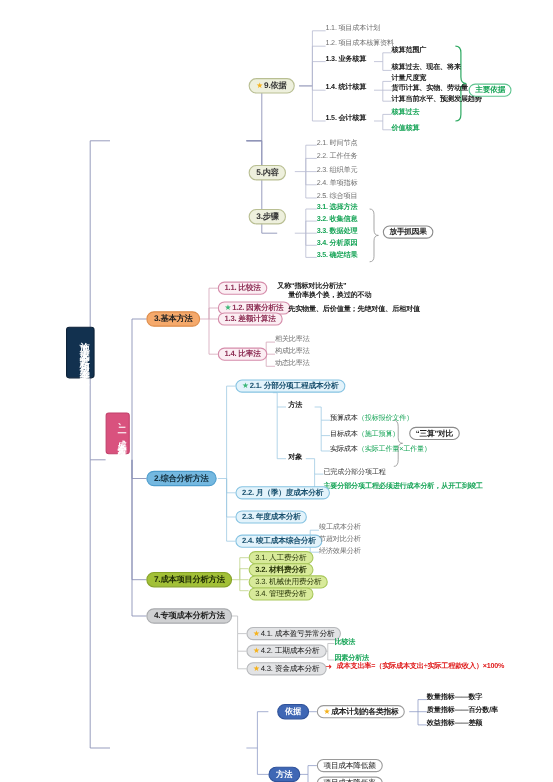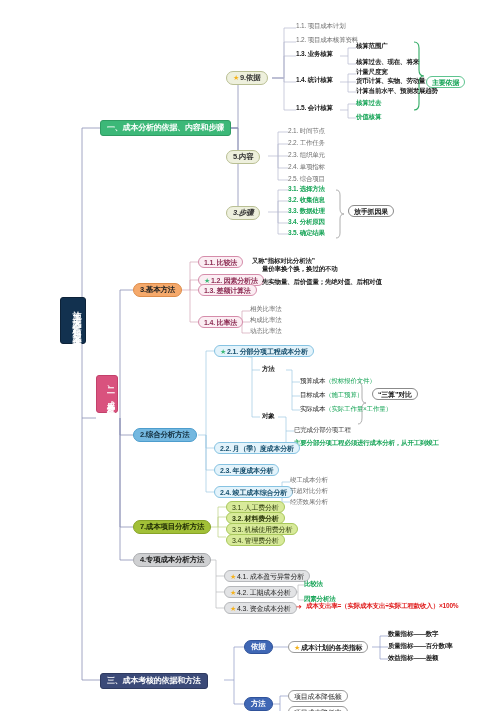--- a/index.html
+++ b/index.html
@@ -229,21 +229,20 @@
       <path d="M414,42 q5,0 5,6 l0,22 q0,6 5,6 q-5,0 -5,6 l0,22 q0,6 -5,6"></path>
     </g>
     <g fill="none" stroke="#9a9a9a" stroke-width="0.8">
       <path d="M336,190 q4,0 4,5 l0,14 q0,5 4,5 q-4,0 -4,5 l0,14 q0,5 -4,5"></path>
       <path d="M358,382 q4,0 4,6 l0,10 q0,5 4,5 q-4,0 -4,5 l0,10 q0,6 -4,6"></path>
     </g>
   </svg>
 
   <div class="node root" style="left:60px; top:297px;">施工成本分析和成本考核</div>
 
-  <div class="node lvl1 green" style="left:100px; top:120px;">一、成本分析的依据、内容和步骤</div>
 
   <div class="node chip beige" style="left:226px; top:71px;">
     <span class="star">★</span><span>9.依据</span>
   </div>
 
   <div class="node leaf grey" style="left:296px; top:23px;">1.1. 项目成本计划</div>
   <div class="node leaf grey" style="left:296px; top:37px;">1.2. 项目成本核算资料</div>
   <div class="node leaf bold" style="left:296px; top:51px;">1.3. 业务核算</div>
   <div class="node leaf bold" style="left:296px; top:77px;">1.4. 统计核算</div>
   <div class="node leaf bold" style="left:296px; top:105px;">1.5. 会计核算</div>
@@ -258,21 +257,21 @@
 
   <div class="node bracket-label green" style="left:426px; top:76px;">主要依据</div>
 
   <div class="node chip beige" style="left:226px; top:150px;">5.内容</div>
   <div class="node leaf grey" style="left:288px; top:128px;">2.1. 时间节点</div>
   <div class="node leaf grey" style="left:288px; top:140px;">2.2. 工作任务</div>
   <div class="node leaf grey" style="left:288px; top:152px;">2.3. 组织单元</div>
   <div class="node leaf grey" style="left:288px; top:164px;">2.4. 单项指标</div>
   <div class="node leaf grey" style="left:288px; top:176px;">2.5. 综合项目</div>
 
-  <div class="node chip beige" style="left:226px; top:206px;font-style:italic;">3.步骤</div>
+  <div class="node chip beige" style="left:226px; top:190px;">3.步骤</div>
   <div class="node leaf green" style="left:288px; top:186px;">3.1. 选择方法</div>
   <div class="node leaf green" style="left:288px; top:197px;">3.2. 收集信息</div>
   <div class="node leaf green" style="left:288px; top:208px;">3.3. 数据处理</div>
   <div class="node leaf green" style="left:288px; top:219px;">3.4. 分析原因</div>
   <div class="node leaf green" style="left:288px; top:230px;">3.5. 确定结果</div>
   <div class="node bracket-label" style="left:348px; top:205px;">放手抓因果</div>
 
   <div class="node lvl1 pink" style="left:96px; top:375px;">二、成本分析方法</div>
 
   <div class="node chip orange" style="left:133px; top:283px;">3.基本方法</div>
@@ -332,23 +331,22 @@
     <span class="star">★</span><span>4.2. 工期成本分析</span>
   </div>
   <div class="node leaf green" style="left:304px; top:581px;">比较法</div>
   <div class="node leaf green" style="left:304px; top:596px;">因素分析法</div>
   <div class="node box greyL" style="left:224px; top:602px;">
     <span class="star">★</span><span>4.3. 资金成本分析</span>
   </div>
   <div class="node arrow" style="left:296px; top:603px;">➜</div>
   <div class="node leaf red" style="left:306px; top:603px;">成本支出率=（实际成本支出÷实际工程款收入）×100%</div>
 
-  <div class="node lvl1 navy" style="left:100px; top:673px;">三、成本考核的依据和方法</div>
-
-  <div class="node chip navyb" style="left:244px; top:640px;">依据</div>
+
+  <div class="node chip navyb" style="left:252px; top:640px;">依据</div>
   <div class="node box white" style="left:288px; top:641px;">
     <span class="star">★</span><span>成本计划的各类指标</span>
   </div>
   <div class="node leaf bold" style="left:388px; top:631px;">数量指标——数字</div>
   <div class="node leaf bold" style="left:388px; top:643px;">质量指标——百分数/率</div>
   <div class="node leaf bold" style="left:388px; top:655px;">效益指标——差额</div>
 
   <div class="node chip navyb" style="left:244px; top:697px;">方法</div>
   <div class="node box white" style="left:288px; top:690px; font-weight:normal;">项目成本降低额</div>
   <div class="node box white" style="left:288px; top:706px; font-weight:normal;">项目成本降低率</div>

